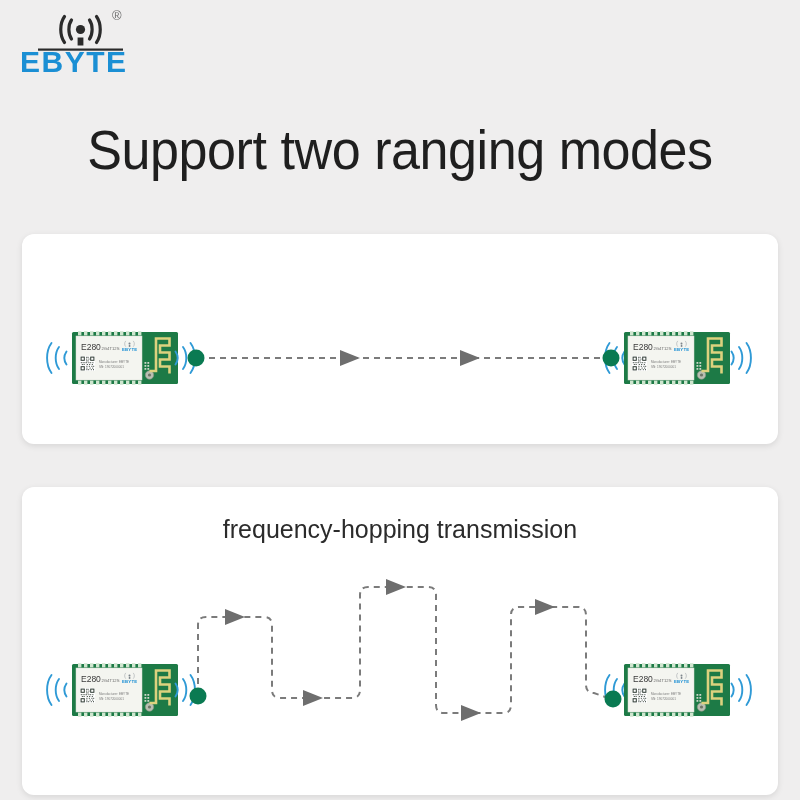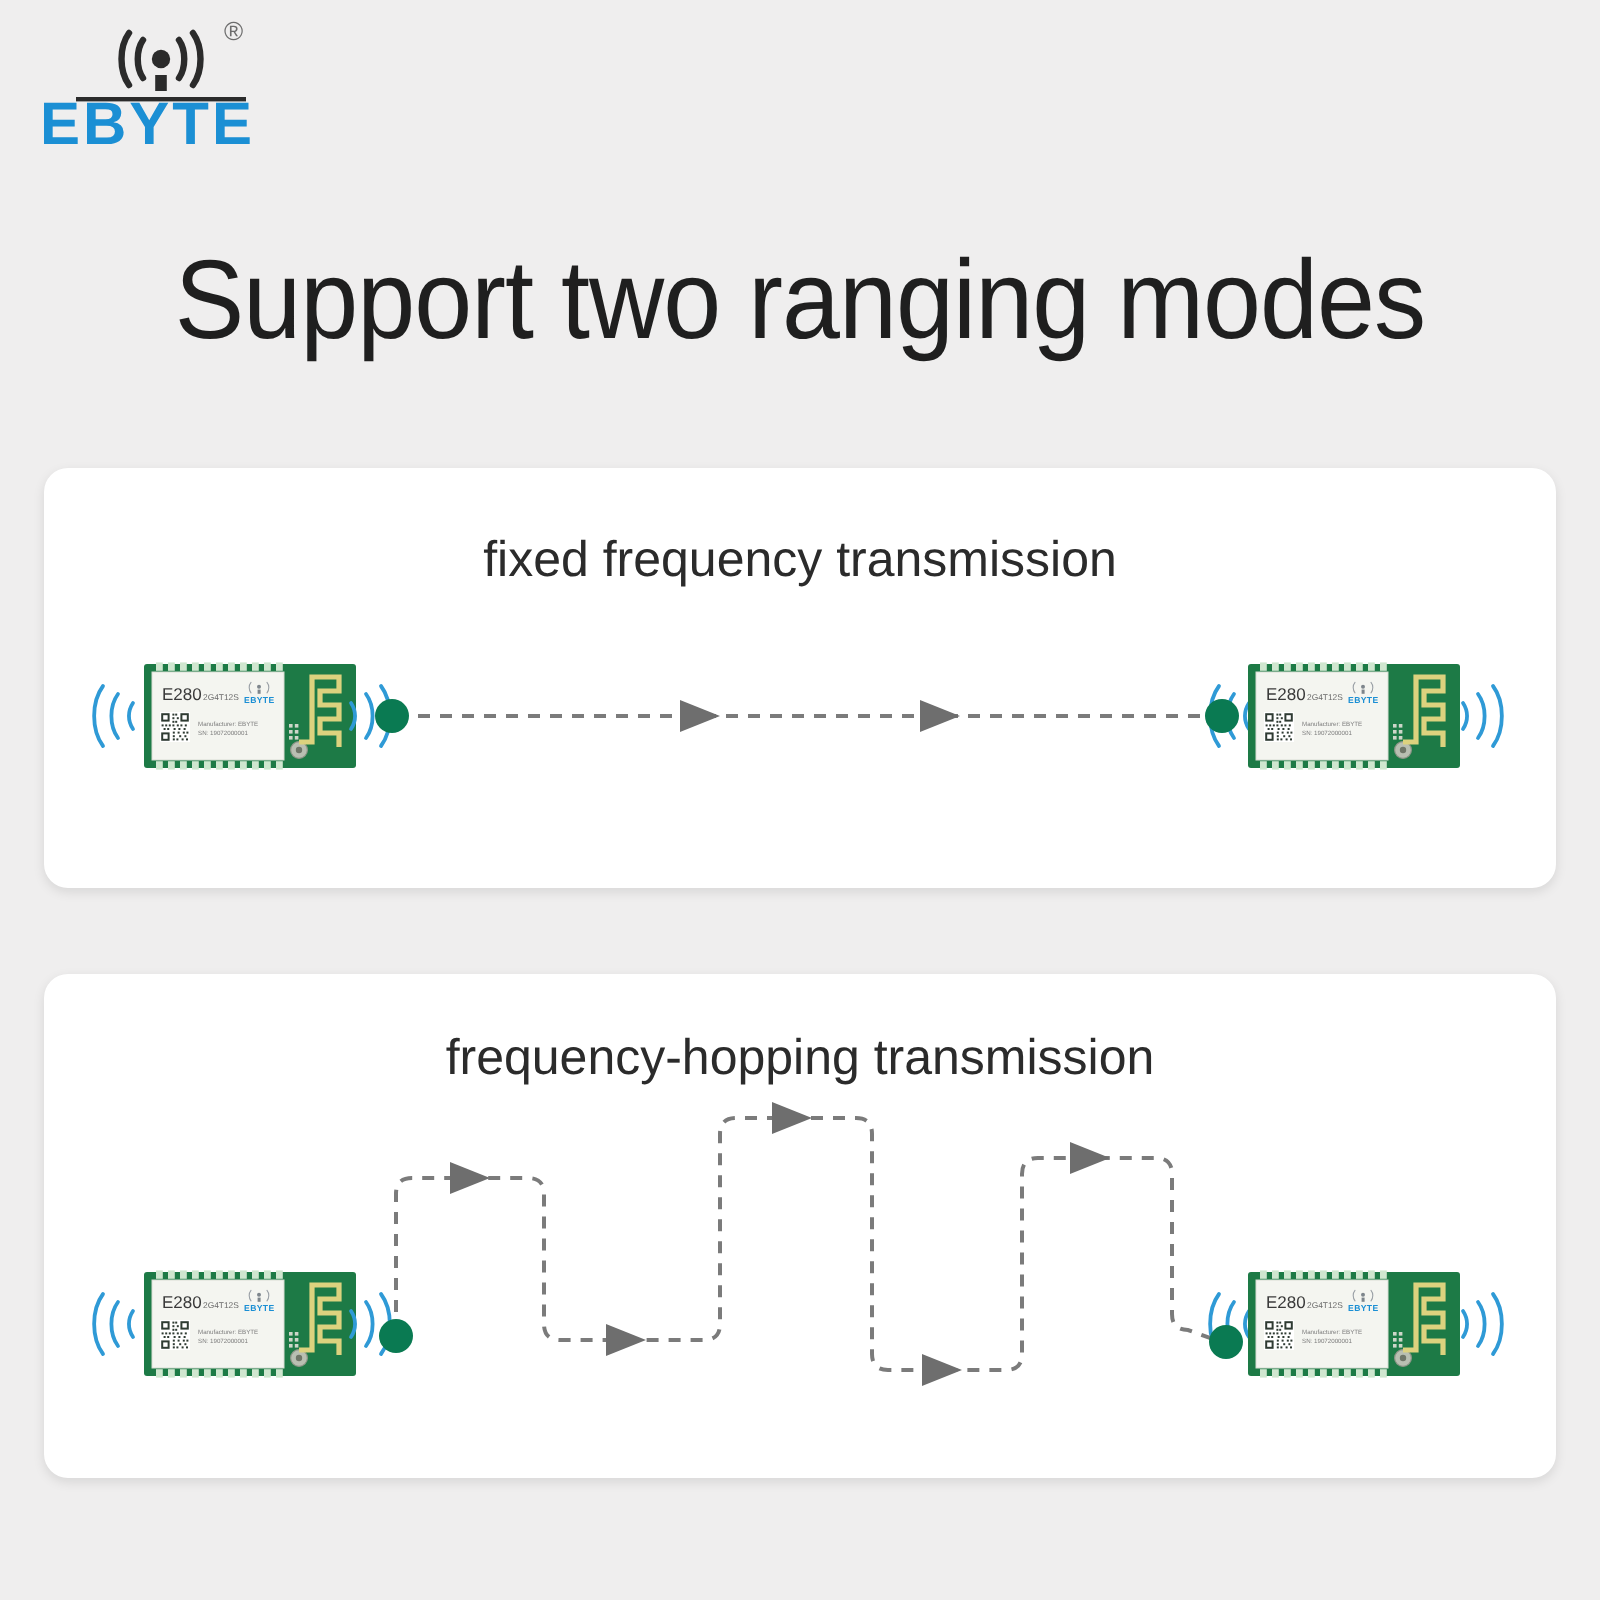--- a/index.html
+++ b/index.html
@@ -47,21 +47,21 @@
   
   .card {
     position: absolute;
     left: 22px;
     width: 756px;
     background: #ffffff;
     border-radius: 12px;
     box-shadow: 0 2px 6px rgba(0,0,0,0.10);
   }
   #card-fixed  { top: 234px; height: 210px; }
-  #card-hop    { top: 487px; height: 252px; }
+  #card-hop    { top: 487px; height: 308px; }
 
   .card-title {
     position: absolute;
     left: 0;
     width: 100%;
     text-align: center;
     font-size: 25px;
     color: #2b2b2b;
     font-weight: 400;
     white-space: nowrap;
@@ -96,21 +96,20 @@
     <path d="M61.6 33.5 h5.8 v8.0 h-5.8 z" fill="#2b2b2b"></path>
     <rect x="22" y="44.5" width="85" height="2.2" fill="#2b2b2b"></rect>
     <text x="96" y="16" font-family="'Liberation Sans', sans-serif" font-size="13" fill="#6d6d6d">®</text>
     <text x="4" y="68" font-family="'Liberation Sans', sans-serif" font-size="30" font-weight="bold" letter-spacing="1.5" fill="#1b8fd4">EBYTE</text>
   </svg>
 </div>
 
 <div class="page-title nosel">Support two ranging modes</div>
 
 <div class="card" id="card-fixed">
-  <div class="card-title nosel">fixed frequency transmission</div>
 
   <svg class="card-canvas" viewBox="0 0 756 210" xmlns="http://www.w3.org/2000/svg">
 
     <defs>
 
       <symbol id="pcb-module" viewBox="0 0 110 60">
 
         <rect x="2" y="4" width="106" height="52" rx="1.5" fill="#1d7a46"></rect>
 
         <g fill="#cfe6cf">

